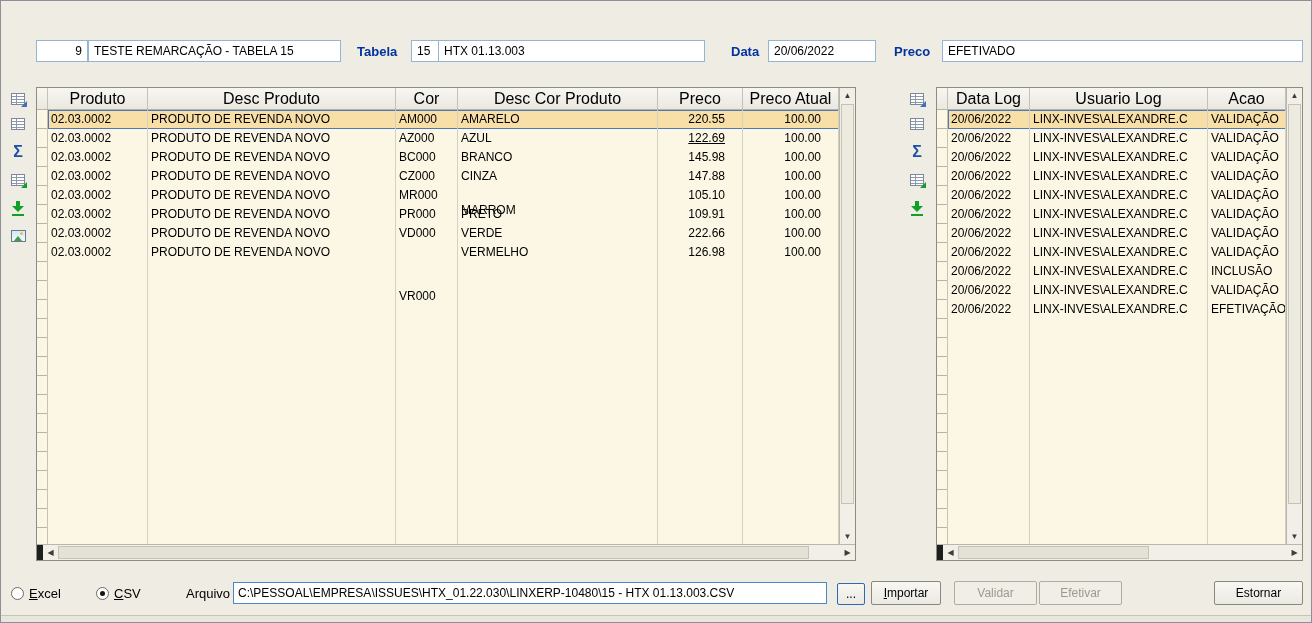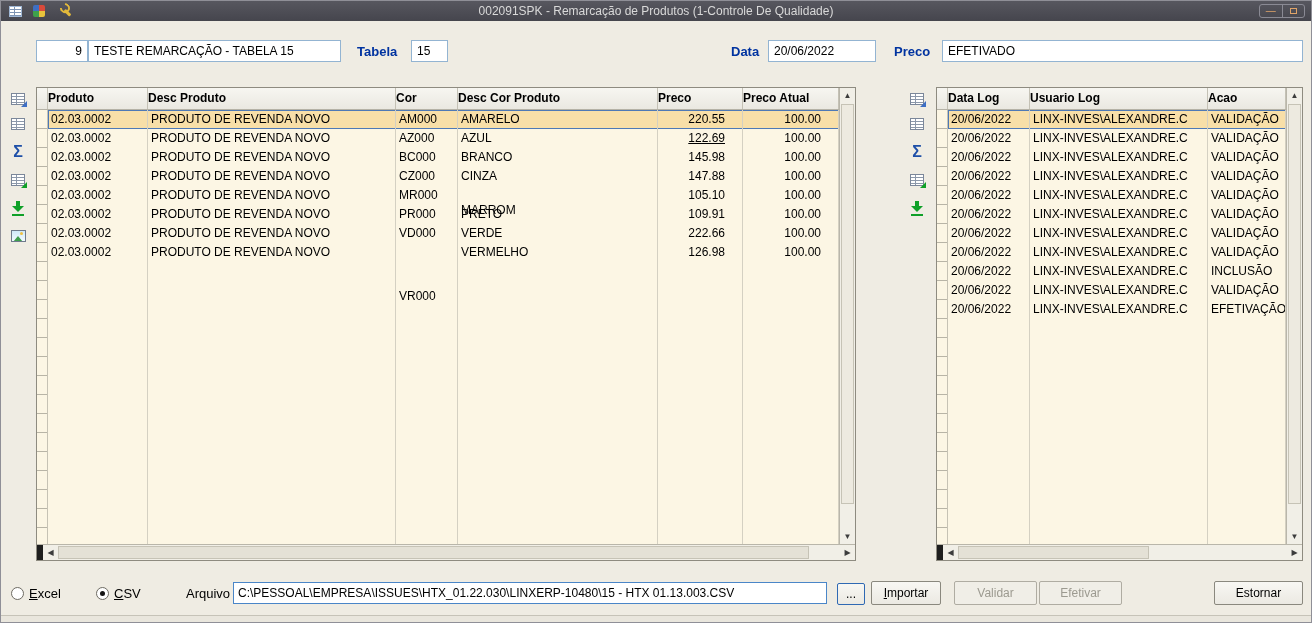--- a/index.html
+++ b/index.html
@@ -54,23 +54,23 @@
   .img-ico::before { content:''; position:absolute; top:1px; right:2px; width:3px; height:3px; border-radius:50%; background:#F0C040; }
   .img-ico::after  { content:''; position:absolute; bottom:-1px; left:1px; width:0; height:0;
                      border-left:5px solid transparent; border-right:5px solid transparent; border-bottom:6px solid #3E9E4E; }
 
   
   .grid { position:absolute; border:1px solid #8E8B80; background:#FCF6E4; }
   .ghead { position:absolute; top:0; left:0; right:16px; height:22px; display:flex;
            background:linear-gradient(#F7F6F1,#EAE8E1); border-bottom:1px solid #B5B2A6; }
   .ind-head { width:11px; border-right:1px solid #C4C1B5; }
   .hcells { display:flex; }
-  .hcell { height:21px; line-height:21px; font-size:12px;
+  .hcell { height:21px; line-height:21px; text-align:center; font-size:16px;
            border-right:1px solid #C4C1B5; background:linear-gradient(#F7F6F1,#EAE8E1);
-           overflow:hidden; white-space:nowrap; cursor:pointer;font-weight:bold; }
+           overflow:hidden; white-space:nowrap; cursor:pointer; }
   .gbody { position:absolute; top:22px; left:0; right:16px; bottom:16px; overflow:hidden; background:#FCF6E4; }
   .ind-col { position:absolute; left:0; top:0; bottom:0; width:11px; border-right:1px solid #C6C2B4;
              background:repeating-linear-gradient(to bottom, #FCF6E4 0 18px, #B8B4A6 18px 19px); }
   .rows { position:absolute; left:11px; top:0; bottom:0; overflow:hidden; }
   .grow { display:flex; height:19px; position:relative; }
   .grow.sel { background:#F8DFA8; outline:1px solid #4E79B6; outline-offset:-1px; }
   .gcell { height:19px; line-height:19px; padding-left:3px; font-size:12px;
            overflow:hidden; white-space:nowrap; }
   .gcell.num { text-align:right; padding-right:18px; padding-left:0; }
   .colline { position:absolute; top:0; bottom:0; width:1px; background:#D4D0C2; }
@@ -105,43 +105,26 @@
   .btn.disabled { color:#9C9A90; border-color:#AFACA2; background:#F0EEE7; cursor:default; }
   .bottombar { position:absolute; left:0; right:0; bottom:0; height:7px; background:#E9E6DD;
                border-top:1px solid #C6C3B8; }
   u { text-decoration:underline; }
 </style>
 </head>
 <body>
 
 <div class="window">
 
-  <div class="titlebar">
-    <div class="t-ico" style="left:6px;">
-        <span class="mini-grid"></span>
-      </div>
-    <div class="t-ico" style="left:30px;">
-        <span class="color-ico"></span>
-      </div>
-    <div class="t-ico" style="left:56px;">
-        <span class="wrench"></span>
-      </div>
-    <div class="title-text">002091SPK - Remarcação de Produtos (1-Controle De Qualidade)</div>
-    <div class="winctl">
-      <div class="winbtn">—</div>
-      <div class="winbtn">
-          <span class="restore-glyph"></span>
-        </div>
-    </div>
-  </div>
 
   <div class="fld right" style="left:35px; top:39px; width:52px;">9</div>
   <div class="fld" style="left:87px; top:39px; width:253px;">TESTE REMARCAÇÃO - TABELA 15</div>
   <div class="lbl" style="left:356px; top:43px;">Tabela</div>
   <div class="fld" style="left:410px; top:39px; width:37px;">15</div>
+  <div class="fld" style="left:437px; top:39px; width:267px;">HTX 01.13.003</div>
   <div class="lbl" style="left:730px; top:43px;">Data</div>
   <div class="fld" style="left:767px; top:39px; width:108px;">20/06/2022</div>
   <div class="lbl" style="left:893px; top:43px;">Preco</div>
   <div class="fld" style="left:941px; top:39px; width:361px;">EFETIVADO</div>
 
   <div class="tb-ico" style="left:7px; top:88px;">
       <span class="g-ico">
         <span class="tri-blue"></span>
       </span>
     </div>

